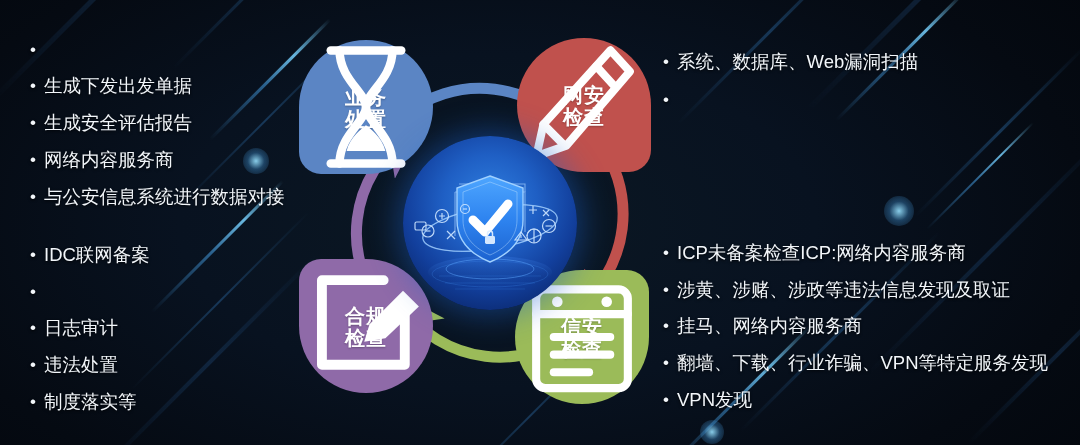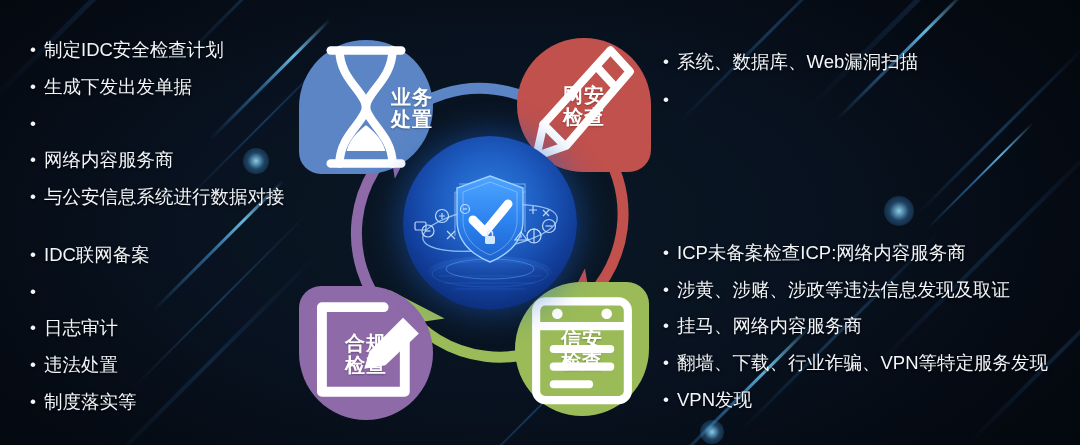--- a/index.html
+++ b/index.html
@@ -83,24 +83,24 @@
   .node {
     position: absolute;
     width: 134px;
     height: 134px;
     border-radius: 50%;
     display: flex;
     flex-direction: column;
     align-items: center;
     justify-content: center;
   }
-  .node-blue   { left: 14px;  top: 22px;  background: #5b85c4; border-bottom-left-radius: 22px; align-items: flex-end; }
+  .node-blue   { left: 14px;  top: 22px;  background: #5b85c4; border-bottom-left-radius: 22px; }
   .node-red    { left: 232px; top: 20px;  background: #c0514d; border-bottom-right-radius: 22px; }
-  .node-green  { left: 230px; top: 264px; background: #9bbb59; border-top-right-radius: 22px; }
-  .node-purple { left: 14px;  top: 268px; background: #8f6aa8; border-top-left-radius: 22px; }
+  .node-green  { left: 230px; top: 252px; background: #9bbb59; border-top-right-radius: 22px; }
+  .node-purple { left: 14px;  top: 241px; background: #8f6aa8; border-top-left-radius: 22px; }
 
   .node-icon { margin-bottom: 3px; }
   .node-icon svg { display: block; }
   .node-label {
     color: #ffffff;
     font-size: 20px;
     font-weight: bold;
     line-height: 1.08;
     text-align: center;
     letter-spacing: 1px;
@@ -146,28 +146,28 @@
     <div class="streak s-c" style="left:930px;  top:350px;  width:260px; height:4px;"></div>
     <div class="streak s-b" style="left:420px;  top:415px;  width:220px; height:2px;"></div>
     <div class="glowdot" style="left:243px; top:148px; width:26px; height:26px;"></div>
     <div class="glowdot" style="left:884px; top:196px; width:30px; height:30px;"></div>
     <div class="glowdot" style="left:700px; top:420px; width:24px; height:24px;"></div>
   </div>
 
   <div class="bullets" id="list-top-left">
     <div class="bullet-row">
       <span class="bullet-dot">•</span>
-      <span class="bullet-text">制定IDC安全检查计划</span>
     </div>
     <div class="bullet-row">
       <span class="bullet-dot">•</span>
       <span class="bullet-text">生成下发出发单据</span>
     </div>
     <div class="bullet-row">
       <span class="bullet-dot">•</span>
+      <span class="bullet-text">生成安全评估报告</span>
     </div>
     <div class="bullet-row">
       <span class="bullet-dot">•</span>
       <span class="bullet-text">网络内容服务商</span>
     </div>
     <div class="bullet-row">
       <span class="bullet-dot">•</span>
       <span class="bullet-text">与公安信息系统进行数据对接</span>
     </div>
   </div>

